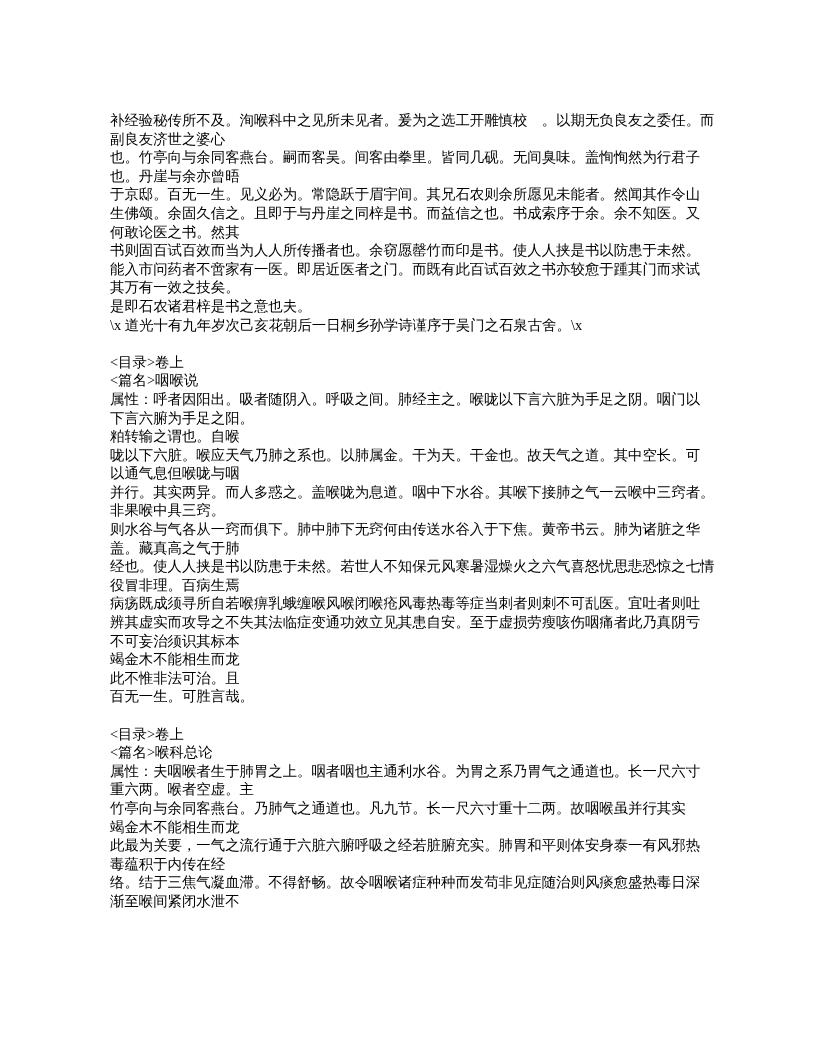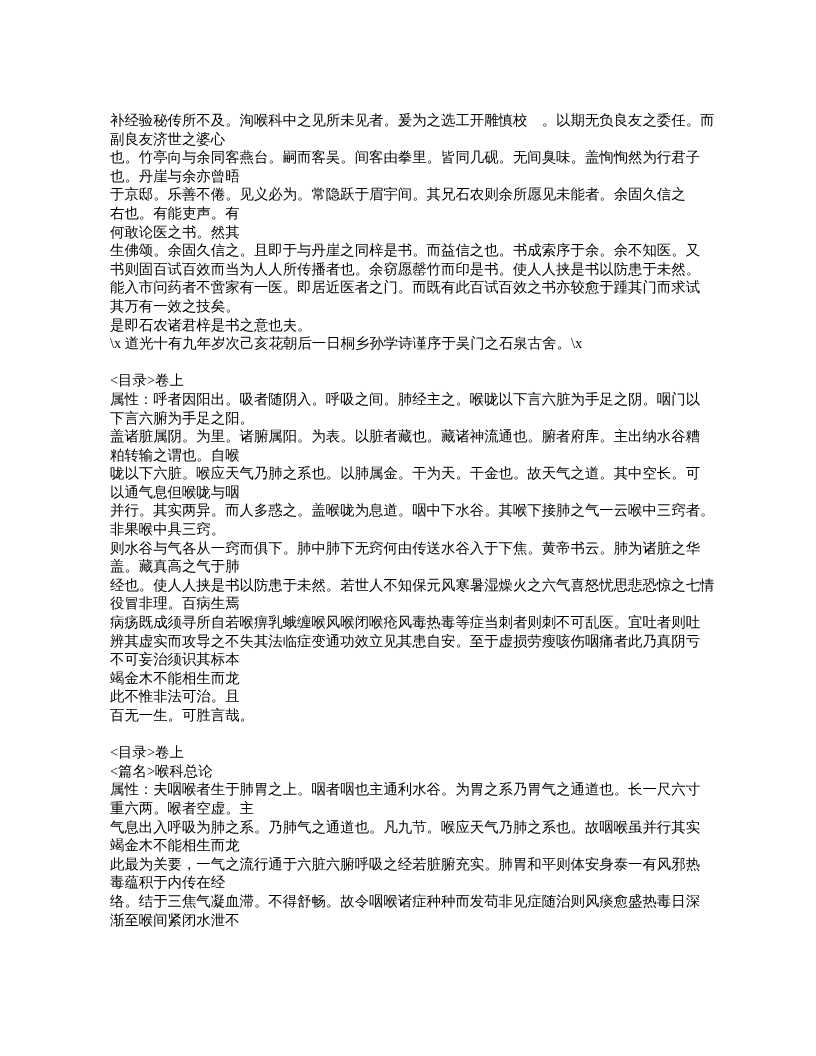--- a/index.html
+++ b/index.html
@@ -43,38 +43,37 @@
 
 <div class="page">
   <div class="text-block">
 
     <div class="block">
       <div>
           <div class="line">补经验秘传所不及。洵喉科中之见所未见者。爰为之选工开雕慎校　。以期无负良友之委任。而</div>
           <div class="line">副良友济世之婆心</div>
           <div class="line">也。竹亭向与余同客燕台。嗣而客吴。间客由拳里。皆同几砚。无间臭味。盖恂恂然为行君子</div>
           <div class="line">也。丹崖与余亦曾晤</div>
-          <div class="line">于京邸。乐善不倦。见义必为。常隐跃于眉宇间。其兄石农则余所愿见未能者。余固久信之</div>
-          <div class="line">右也。有能吏声。有</div>
+          <div class="line">于京邸。百无一生。见义必为。常隐跃于眉宇间。其兄石农则余所愿见未能者。然闻其作令山</div>
+          <div class="line">生佛颂。余固久信之。且即于与丹崖之同梓是书。而益信之也。书成索序于余。余不知医。又</div>
           <div class="line">何敢论医之书。然其</div>
-          <div class="line">生佛颂。余固久信之。且即于与丹崖之同梓是书。而益信之也。书成索序于余。余不知医。又</div>
           <div class="line">书则固百试百效而当为人人所传播者也。余窃愿罄竹而印是书。使人人挟是书以防患于未然。</div>
           <div class="line">能入市问药者不啻家有一医。即居近医者之门。而既有此百试百效之书亦较愈于踵其门而求试</div>
           <div class="line">其万有一效之技矣。</div>
           <div class="line">是即石农诸君梓是书之意也夫。</div>
           <div class="line">\x 道光十有九年岁次己亥花朝后一日桐乡孙学诗谨序于吴门之石泉古舍。\x</div>
         </div>
     </div>
 
     <div class="block section">
       <div class="line">&lt;目录&gt;卷上</div>
+      <div class="line">&lt;篇名&gt;咽喉说</div>
       <div>
           <div class="line">属性：呼者因阳出。吸者随阴入。呼吸之间。肺经主之。喉咙以下言六脏为手足之阴。咽门以</div>
           <div class="line">下言六腑为手足之阳。</div>
-          <div class="line">盖诸脏属阴。为里。诸腑属阳。为表。以脏者藏也。藏诸神流通也。腑者府库。主出纳水谷糟</div>
           <div class="line">粕转输之谓也。自喉</div>
           <div class="line">咙以下六脏。喉应天气乃肺之系也。以肺属金。干为天。干金也。故天气之道。其中空长。可</div>
           <div class="line">以通气息但喉咙与咽</div>
           <div class="line">并行。其实两异。而人多惑之。盖喉咙为息道。咽中下水谷。其喉下接肺之气一云喉中三窍者。</div>
           <div class="line">非果喉中具三窍。</div>
           <div class="line">则水谷与气各从一窍而俱下。肺中肺下无窍何由传送水谷入于下焦。黄帝书云。肺为诸脏之华</div>
           <div class="line">盖。藏真高之气于肺</div>
           <div class="line">经也。使人人挟是书以防患于未然。若世人不知保元风寒暑湿燥火之六气喜怒忧思悲恐惊之七情</div>
           <div class="line">役冒非理。百病生焉</div>
           <div class="line">病疡既成须寻所自若喉痹乳蛾缠喉风喉闭喉疮风毒热毒等症当刺者则刺不可乱医。宜吐者则吐</div>
@@ -85,21 +84,21 @@
           <div class="line">百无一生。可胜言哉。</div>
         </div>
     </div>
 
     <div class="block section">
       <div class="line">&lt;目录&gt;卷上</div>
       <div class="line">&lt;篇名&gt;喉科总论</div>
       <div>
           <div class="line">属性：夫咽喉者生于肺胃之上。咽者咽也主通利水谷。为胃之系乃胃气之通道也。长一尺六寸</div>
           <div class="line">重六两。喉者空虚。主</div>
-          <div class="line">气息出入呼吸为肺之系。乃肺气之通道也。凡九节。喉应天气乃肺之系也。故咽喉虽并行其实</div>
+          <div class="line">竹亭向与余同客燕台。乃肺气之通道也。凡九节。长一尺六寸重十二两。故咽喉虽并行其实</div>
           <div class="line">竭金木不能相生而龙</div>
           <div class="line">此最为关要，一气之流行通于六脏六腑呼吸之经若脏腑充实。肺胃和平则体安身泰一有风邪热</div>
           <div class="line">毒蕴积于内传在经</div>
           <div class="line">络。结于三焦气凝血滞。不得舒畅。故令咽喉诸症种种而发苟非见症随治则风痰愈盛热毒日深</div>
           <div class="line">渐至喉间紧闭水泄不</div>
         </div>
     </div>
 
   </div>
 </div>

